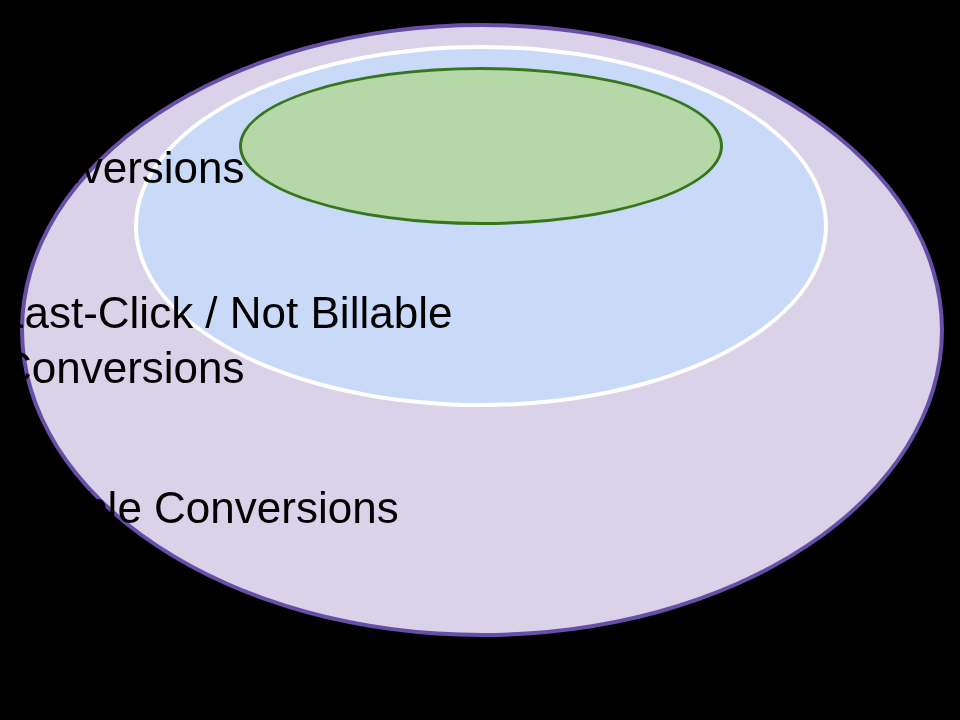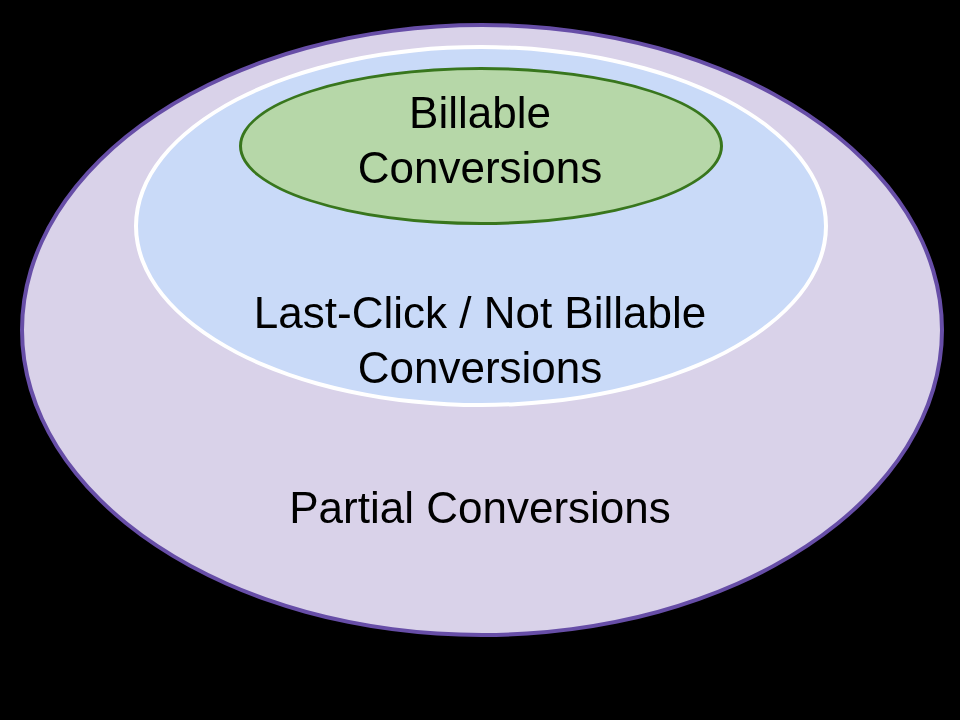--- a/index.html
+++ b/index.html
@@ -41,21 +41,21 @@
     top: 67px;
     width: 484px;
     height: 158px;
     background: #b6d7a8;
     border: 3px solid #38761d;
   }
   .label {
     position: absolute;
     left: 0;
     right: 0;
-    text-align: center;
+    text-align: left;
     color: #000000;
     font-size: 44px;
     line-height: 55px;
     white-space: nowrap;
   }
   .label-inner  { top: 85px; }
   .label-middle { top: 253px; margin-top: 32px; }
   .label-outer  { top: 480px; }
 </style>
 </head>
@@ -73,16 +73,16 @@
     <div>Billable</div>
     <div>Conversions</div>
   </div>
 
   <div class="label label-middle">
     <div>Last-Click / Not Billable</div>
     <div>Conversions</div>
   </div>
 
   <div class="label label-outer">
-    <div>Partial Conversions</div>
+    <div>Billable Conversions</div>
   </div>
 
 </div>
 
 </body></html>

